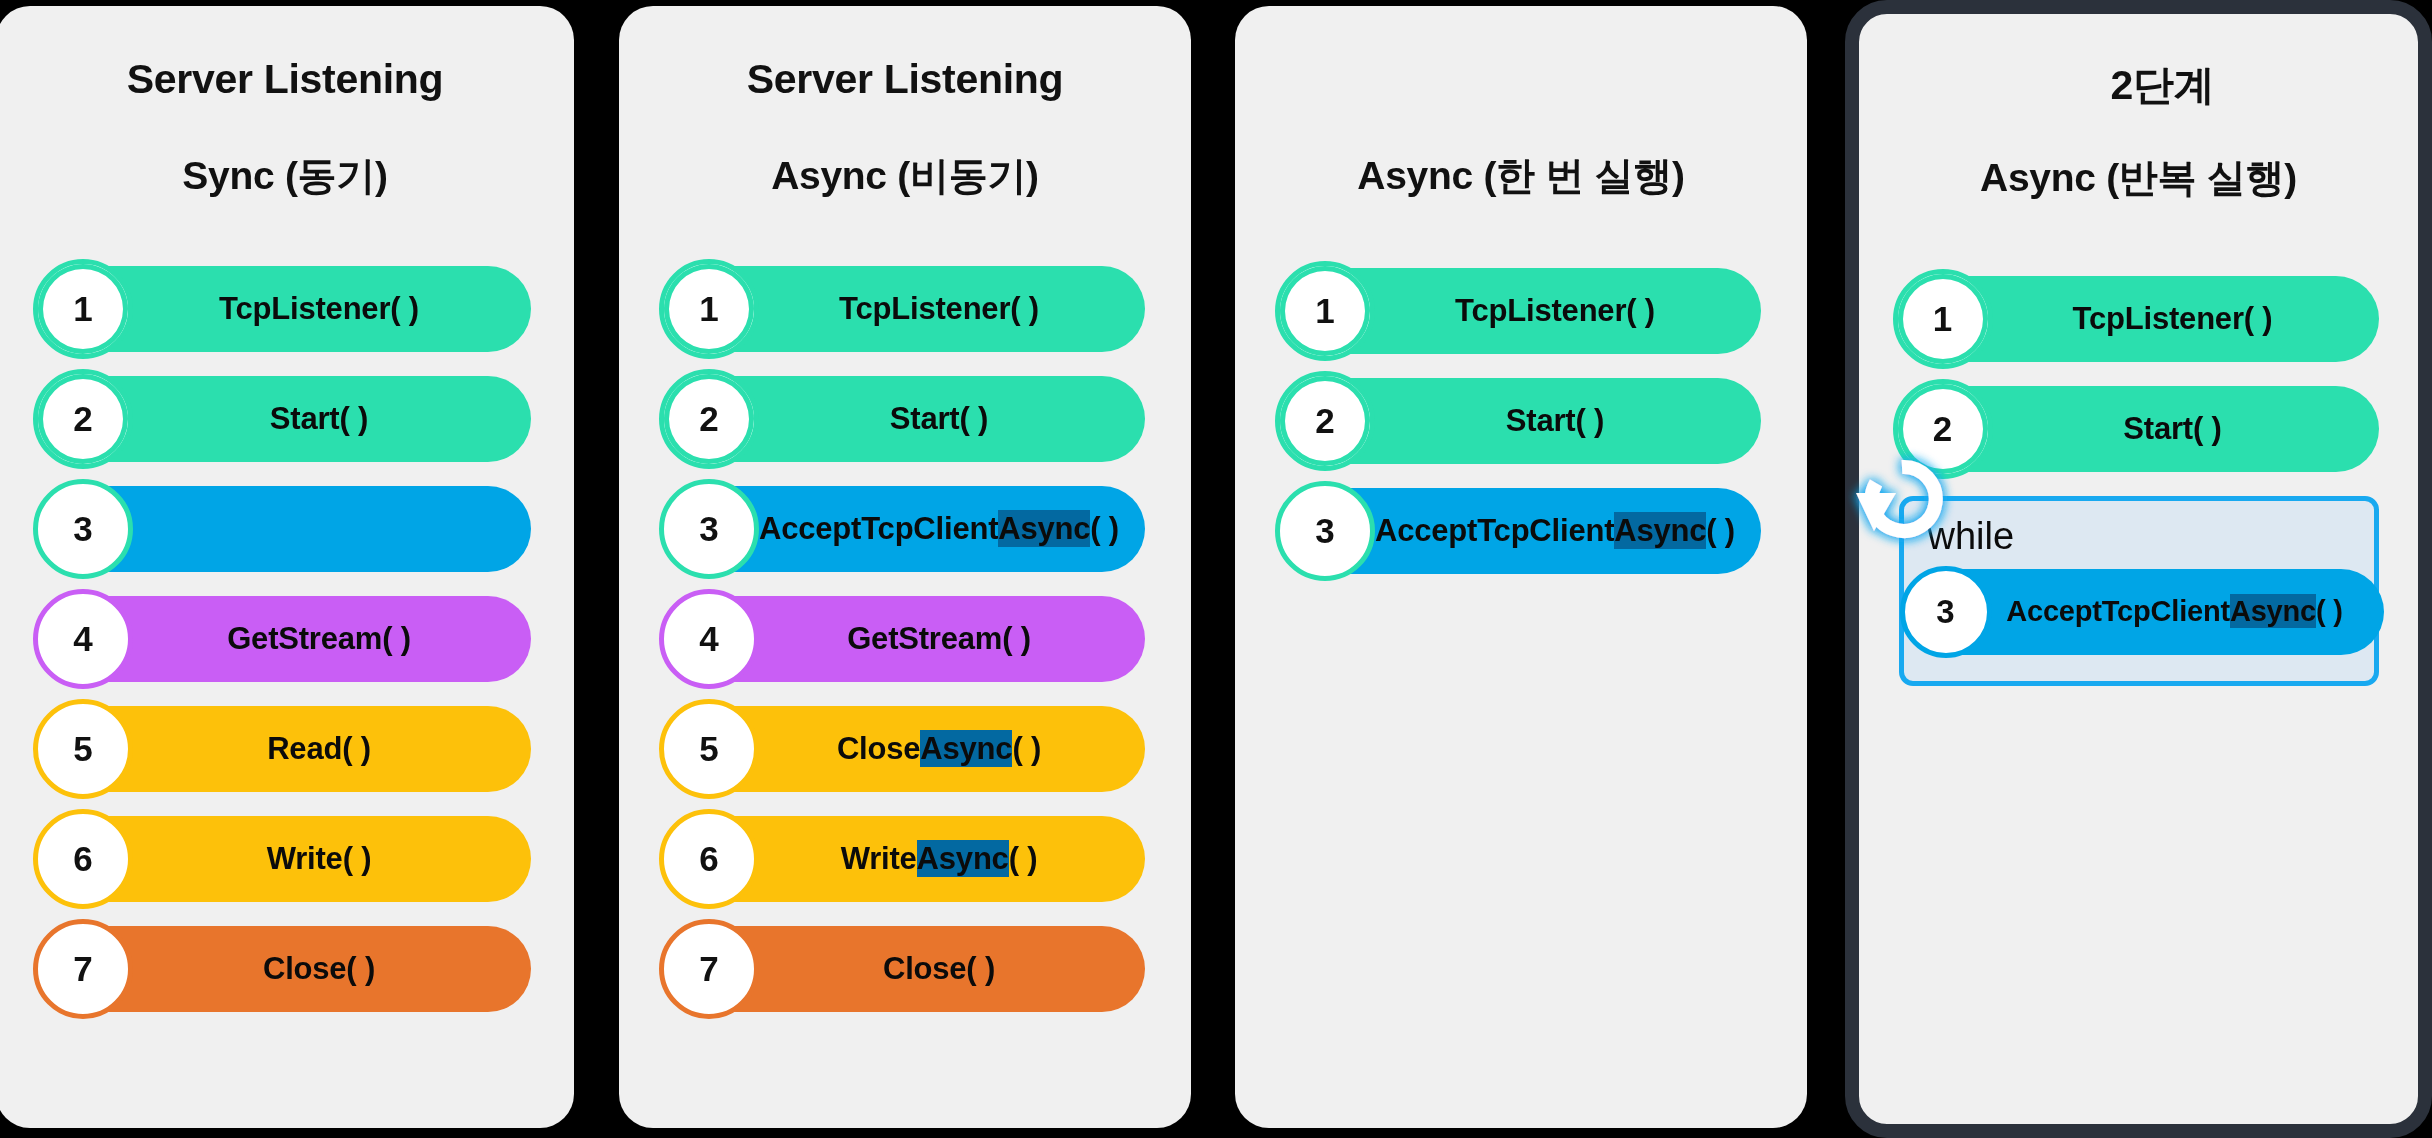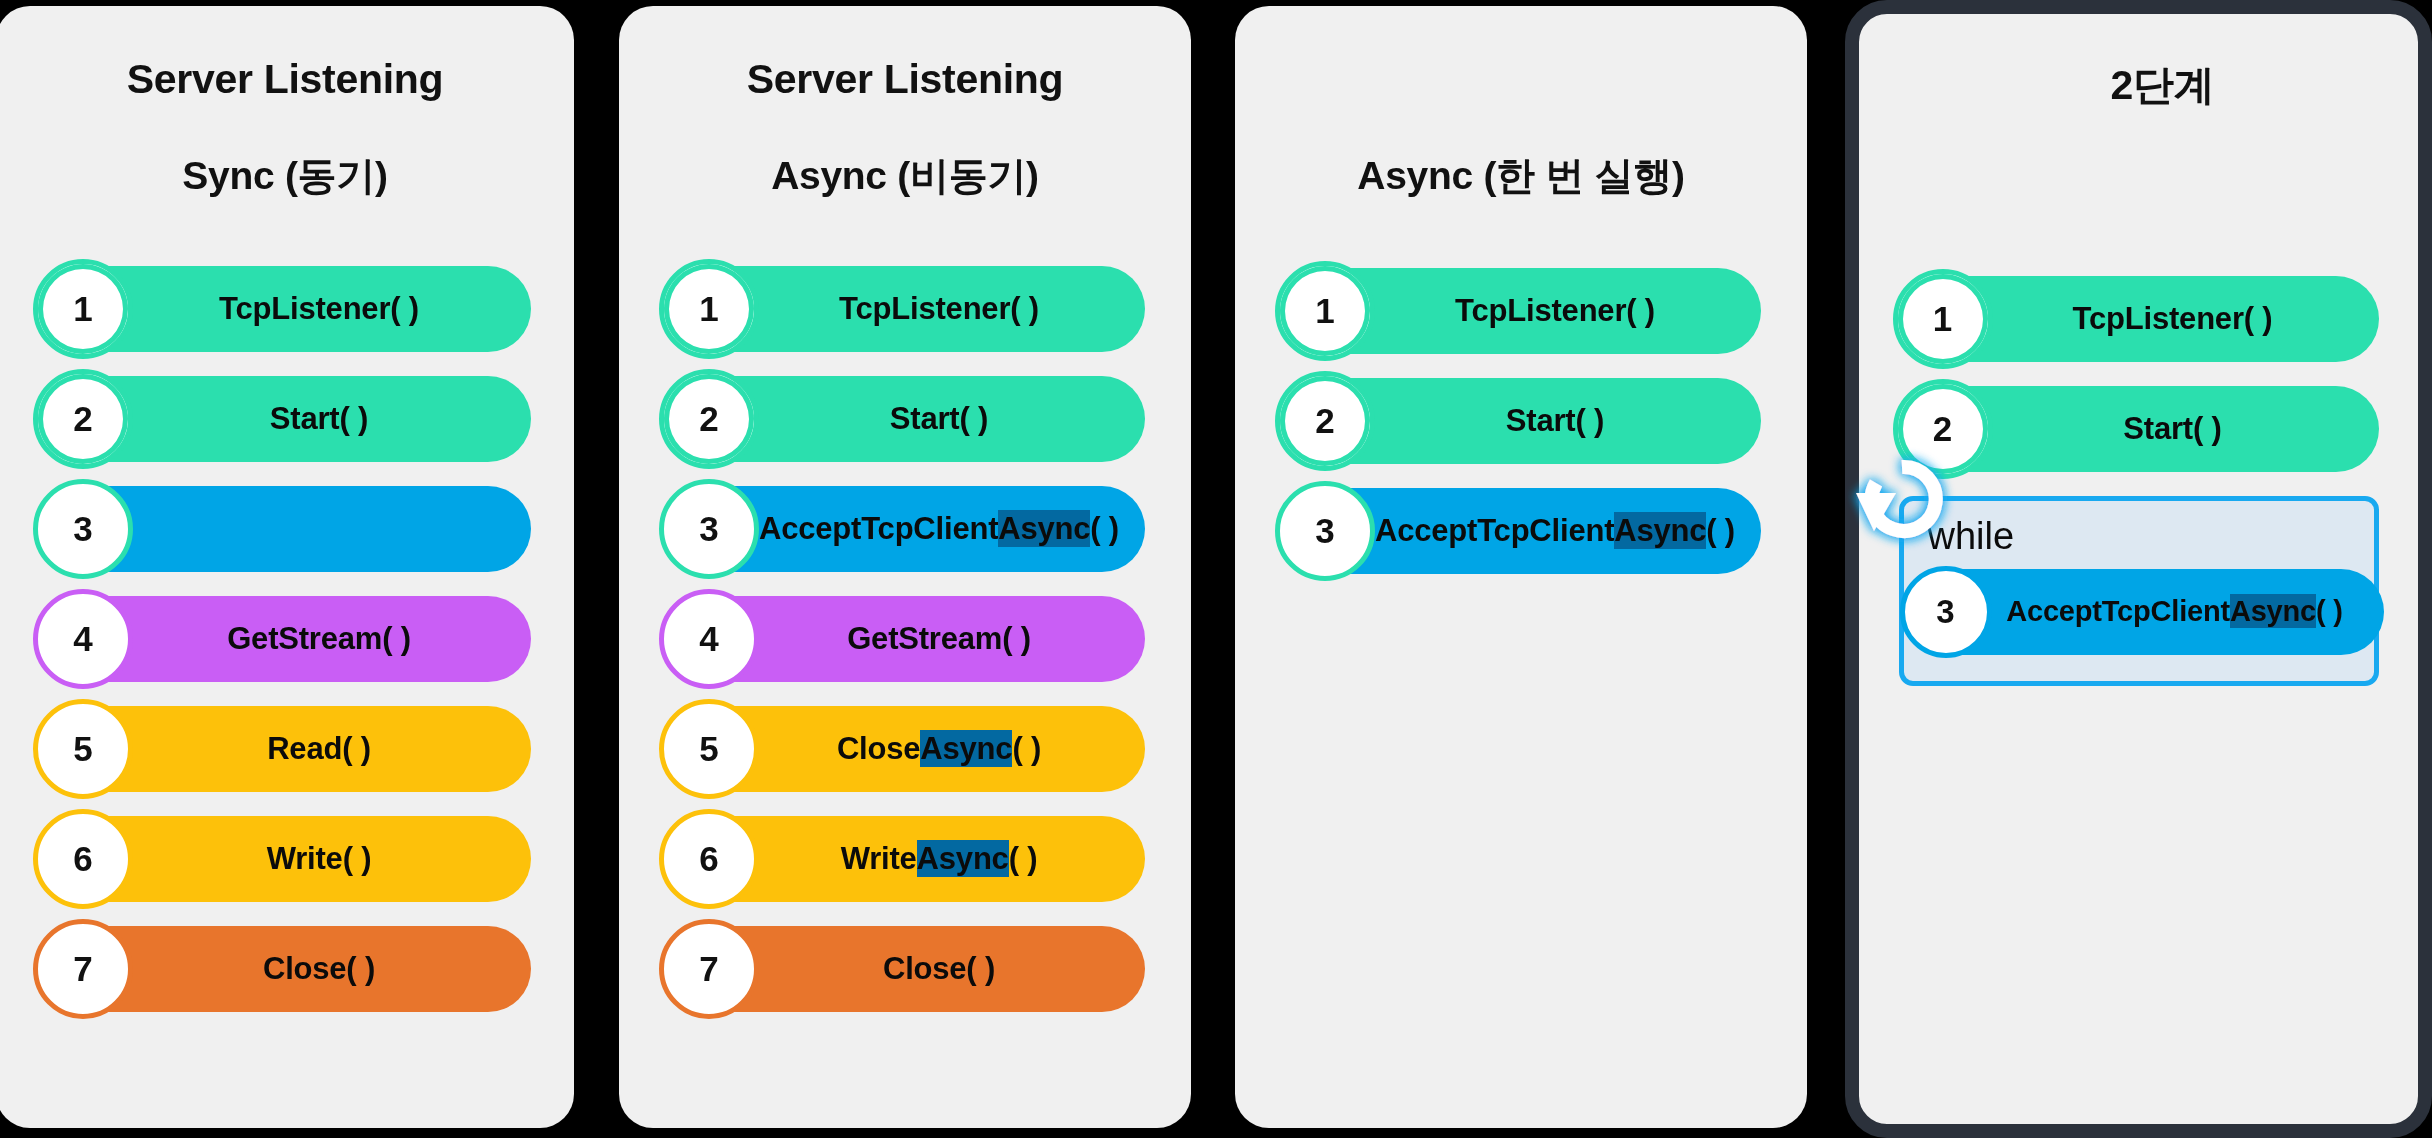--- a/index.html
+++ b/index.html
@@ -247,20 +247,21 @@
       <div class="step k-blue">
         <span class="num">3</span>
         <span class="lbl"><span>AcceptTcpClient</span><span class="hl">Async</span><span>( )</span></span>
       </div>
 
     </div>
   </div>
 
   <div class="panel p4">
     <div class="ttl line1">2단계</div>
+    <div class="ttl line2">Async (반복 실행)</div>
     <div class="steps">
 
       <div class="step k-teal">
         <span class="num">1</span>
         <span class="lbl"><span>TcpListener( )</span></span>
       </div>
 
       <div class="step k-teal">
         <span class="num">2</span>
         <span class="lbl"><span>Start( )</span></span>

